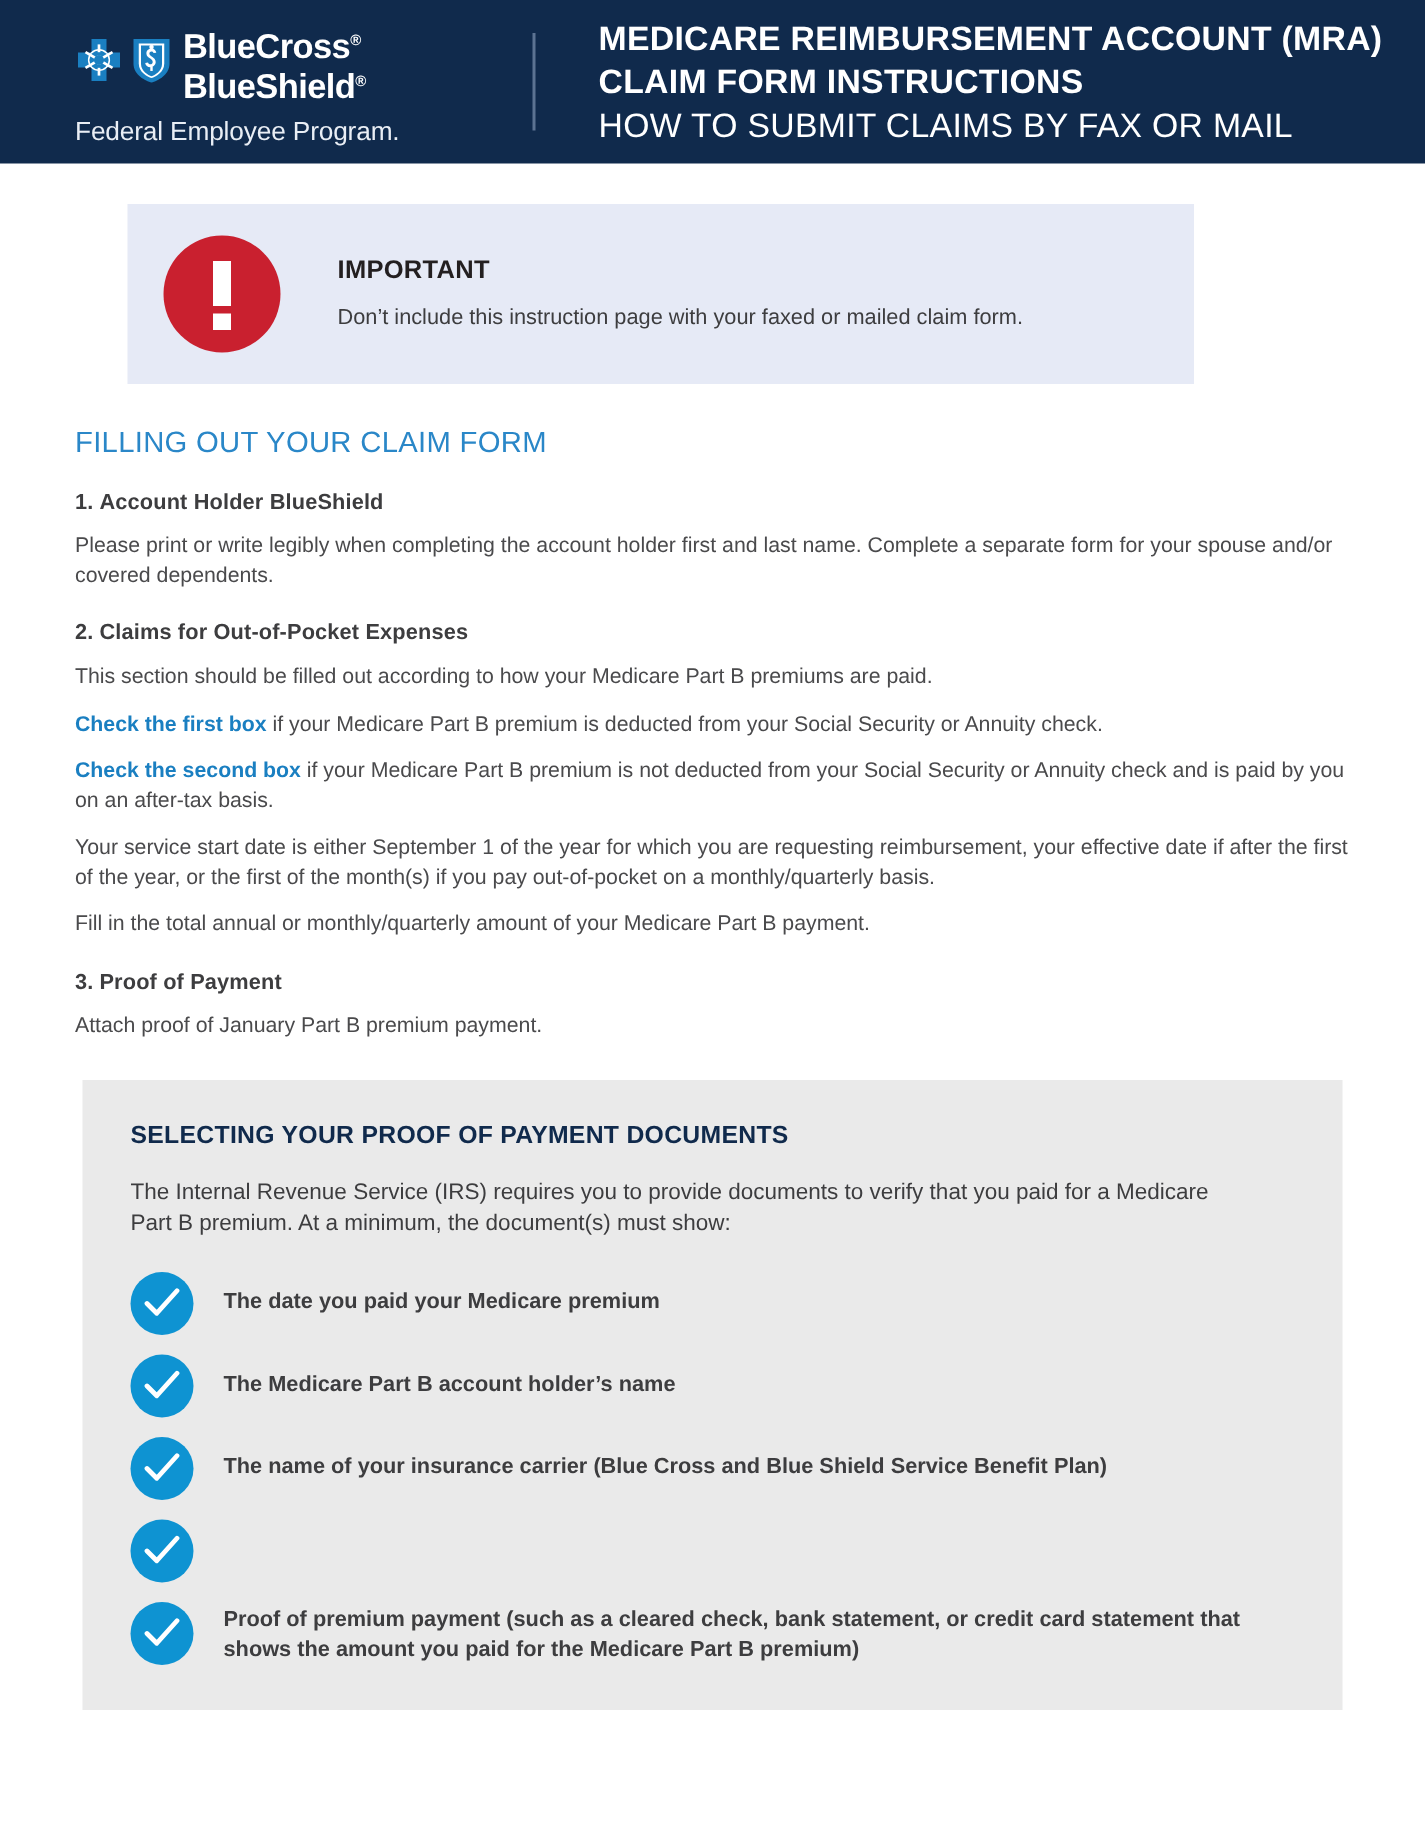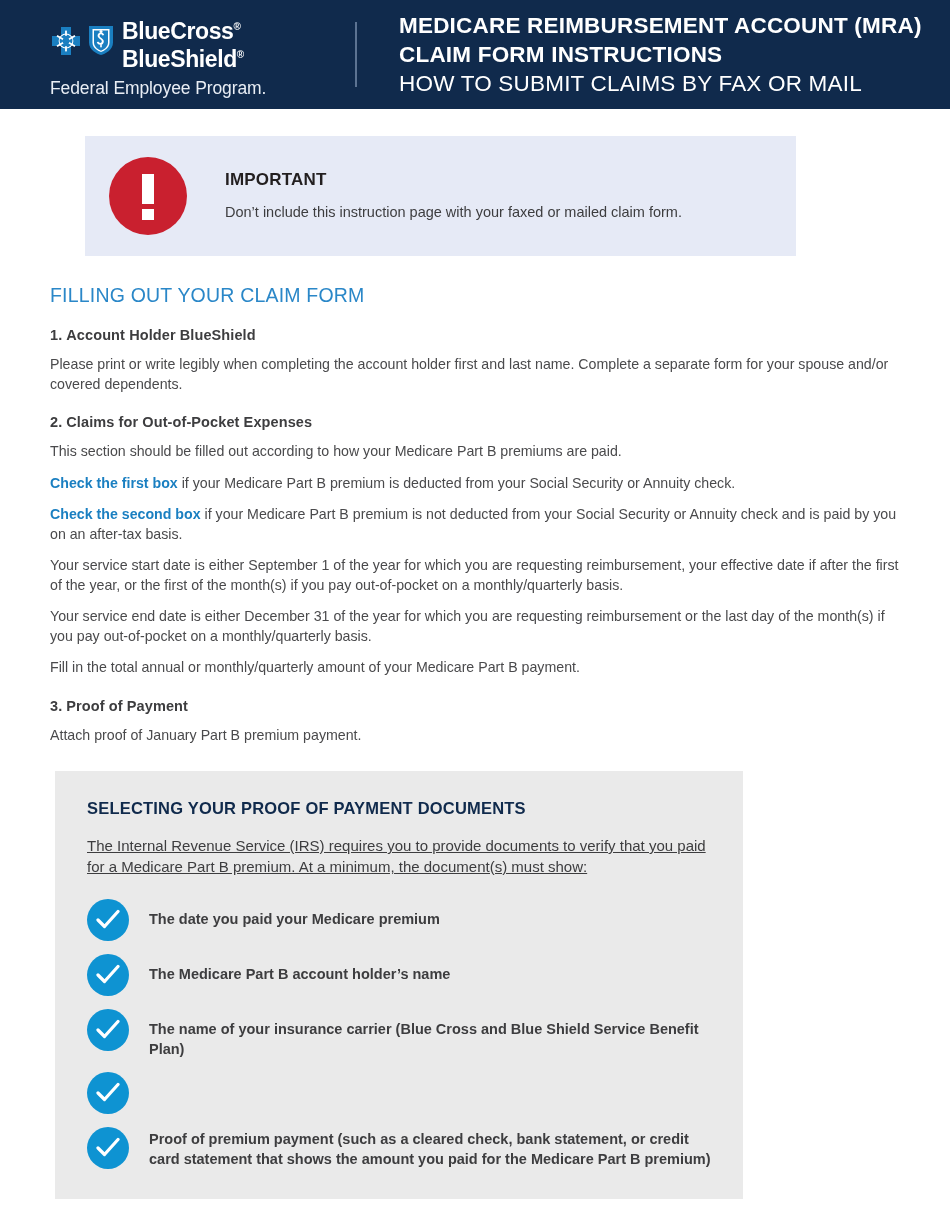--- a/index.html
+++ b/index.html
@@ -166,37 +166,36 @@
   }
   p.body .blue {
     color: #1a7fc1;
     font-weight: bold;
   }
 
   
   .proof-box {
     margin-top: 26px;
     margin-left: 5px;
-    width: 688px;
+    width: 840px;
     background: #eaeaea;
     padding: 28px 32px 30px 32px;
   }
   .proof-title {
     font-size: 16.5px;
     font-weight: bold;
     color: #102a4c;
     letter-spacing: 0.2px;
   }
   .proof-intro {
     margin-top: 17px;
     font-size: 15px;
     line-height: 21px;
     color: #3d3d3f;
     max-width: 730px;
-    text-decoration: underline;
   }
   .check-list { margin-top: 22px; }
   .check-item {
     display: flex;
     align-items: flex-start;
     margin-bottom: 13px;
   }
   .check-item:last-child { margin-bottom: 0; }
   .check-circle {
     flex: 0 0 42px;
@@ -293,21 +292,20 @@
   <div class="num-heading">
     <span class="num">2.</span><span>Claims for Out-of-Pocket Expenses</span>
   </div>
   <p class="body">This section should be filled out according to how your Medicare Part B premiums are paid.</p>
 
   <p class="body"><span class="blue">Check the first box</span><span> if your Medicare Part B premium is deducted from your Social Security or Annuity check.</span></p>
 
   <p class="body"><span class="blue">Check the second box</span><span> if your Medicare Part B premium is not deducted from your Social Security or Annuity check and is paid by you on an after-tax basis.</span></p>
 
   <p class="body">Your service start date is either September 1 of the year for which you are requesting reimbursement, your effective date if after the first of the year, or the first of the month(s) if you pay out-of-pocket on a monthly/quarterly basis.</p>
-  <p class="body">Your service end date is either December 31 of the year for which you are requesting reimbursement or the last day of the month(s) if you pay out-of-pocket on a monthly/quarterly basis.</p>
   <p class="body">Fill in the total annual or monthly/quarterly amount of your Medicare Part B payment.</p>
 
   <div class="num-heading">
     <span class="num">3.</span><span>Proof of Payment</span>
   </div>
   <p class="body">Attach proof of January Part B premium payment.</p>
 
   <div class="proof-box">
     <div class="proof-title">SELECTING YOUR PROOF OF PAYMENT DOCUMENTS</div>
     <div class="proof-intro">The Internal Revenue Service (IRS) requires you to provide documents to verify that you paid for a Medicare Part B premium. At a minimum, the document(s) must show:</div>

